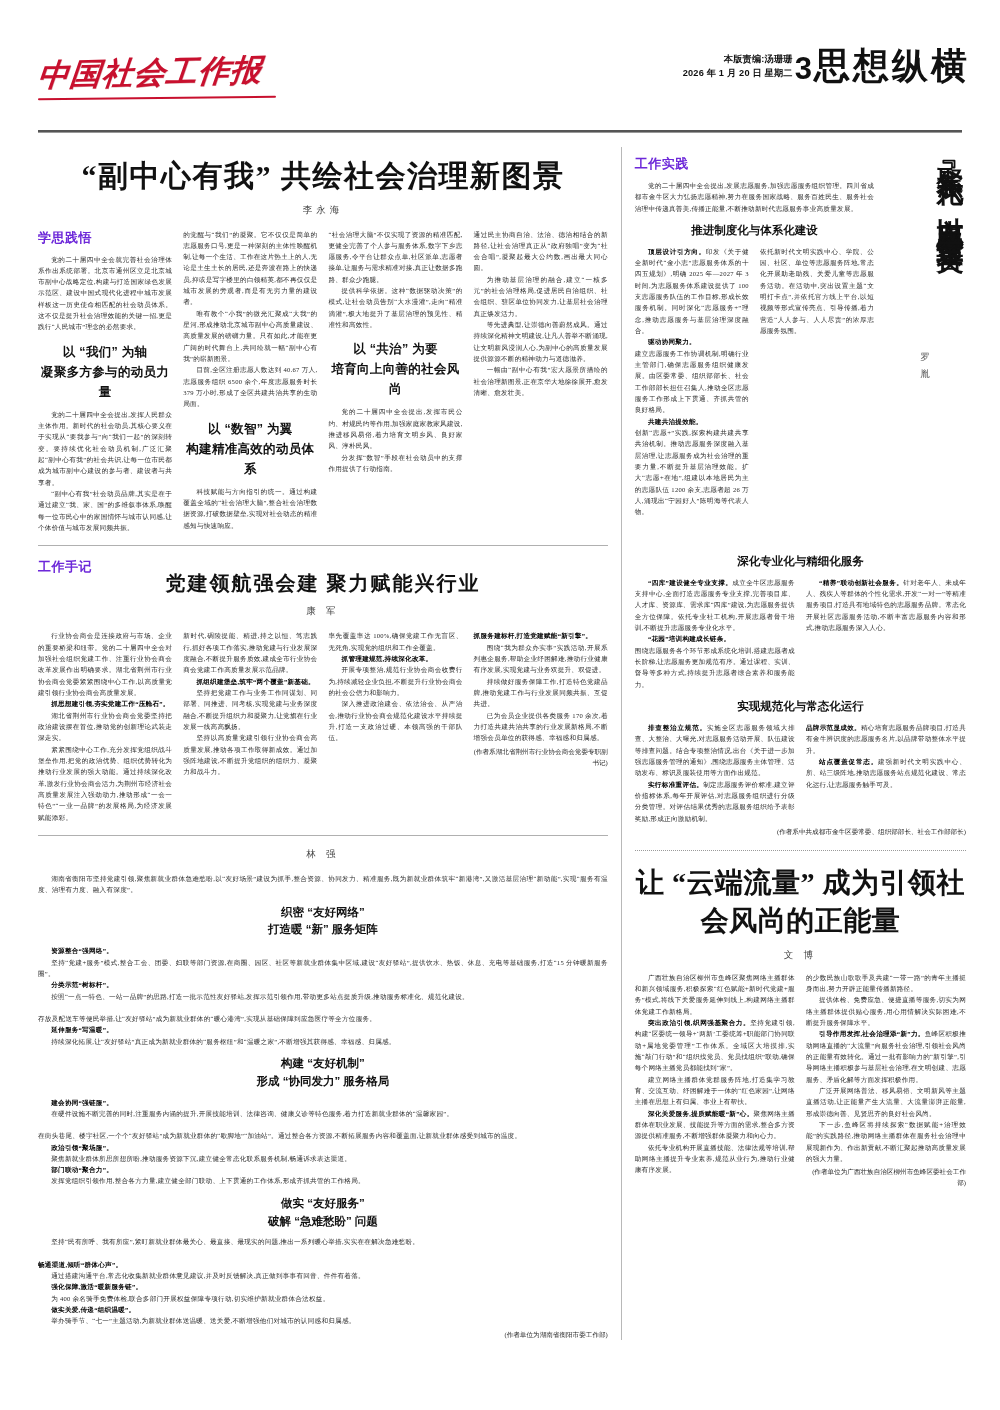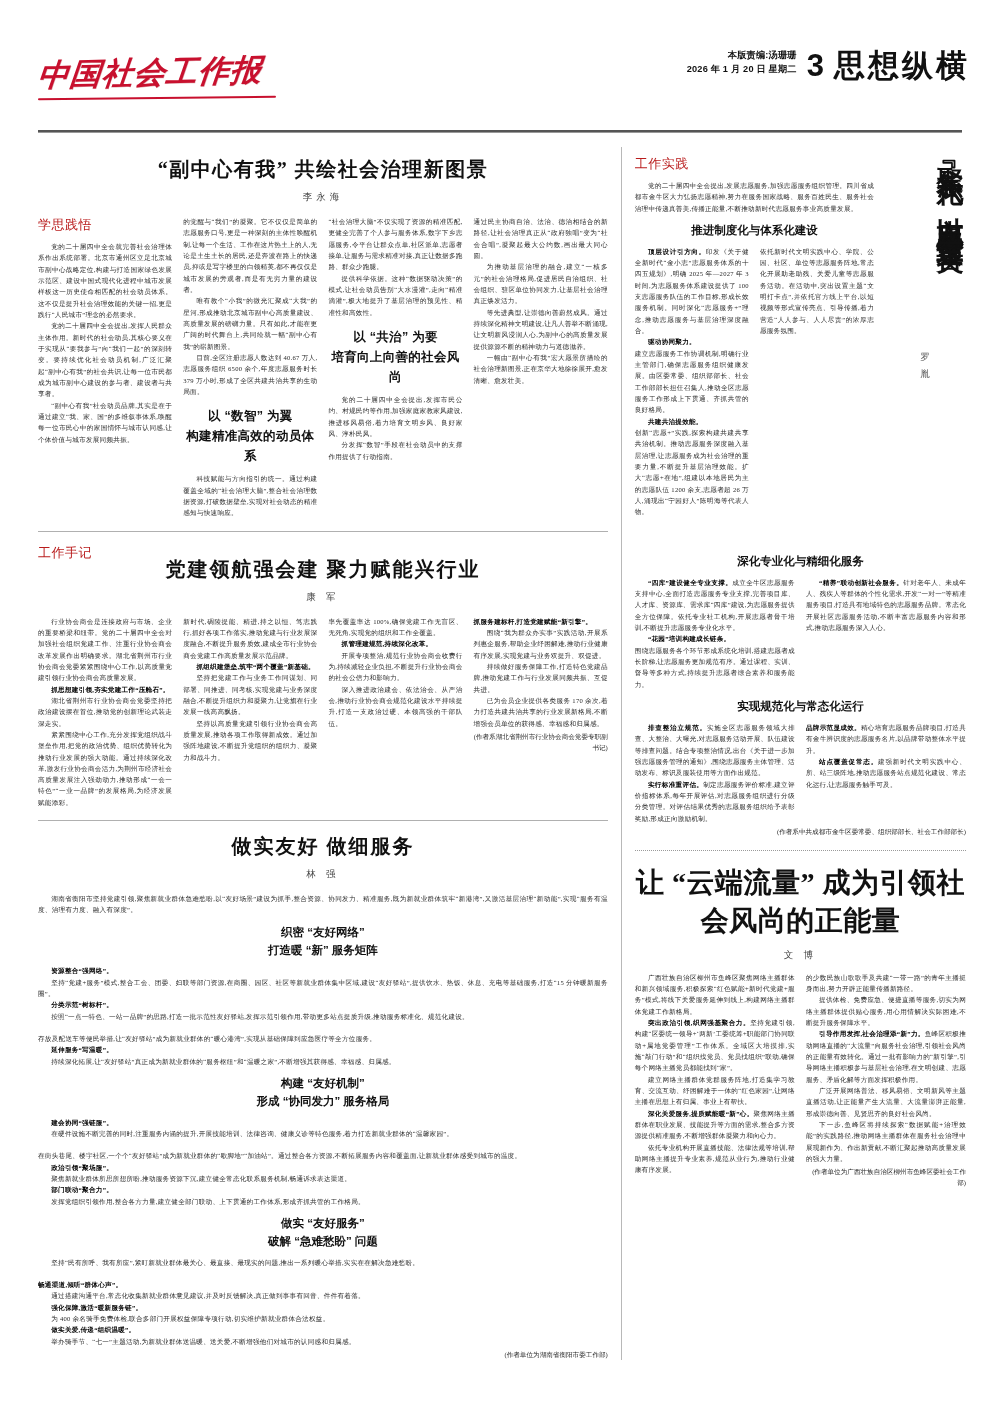--- a/index.html
+++ b/index.html
@@ -19,48 +19,48 @@
     font-family: "Liberation Serif", serif;
     font-size: 31px; color: #c8102e; font-weight: 700;
     letter-spacing: 1px;
     font-style: italic;
     transform: skewX(-7deg) rotate(-1.5deg);
     display: inline-block;
     text-shadow: 0.5px 0.5px 0 rgba(160,0,20,.35);
   }
   .logo-rule { width: 238px; height: 2.2px; background: #c8102e; margin-top: 3px;
                transform: rotate(-0.6deg); border-radius: 2px; }
-  .head-right { position: absolute; right: 0; top: 0; display: flex; align-items: flex-end; gap: 10px; }
+  .head-right { position: absolute; right: 0; top: 0; display: flex; align-items: flex-end; gap: 2px; }
   .head-meta { text-align: right; font-family: "Liberation Sans", sans-serif;
                line-height: 1.55; padding-bottom: 6px; }
   .head-meta .editor { font-size: 9.2px; font-weight: 700; color: #111; letter-spacing: .2px; }
   .head-meta .date  { font-size: 9.2px; font-weight: 700; color: #111; letter-spacing: .2px; }
   .page-no { font-family: "Liberation Sans", sans-serif; font-size: 31px; font-weight: 700;
              color: #111; line-height: 1; padding-bottom: 2px; }
-  .page-sec { font-family: "Liberation Sans", sans-serif; font-size: 31px; font-weight: 700;
+  .page-sec { font-family: "Liberation Sans", sans-serif; font-size: 36px; font-weight: 700;
               color: #111; line-height: 1; letter-spacing: 3px; padding-bottom: 2px; }
   .master-rule { margin: 10px 38px 0 38px; height: 3px;
                  background: linear-gradient(to bottom, #555 0 1.6px, #fff 1.6px 2px, #999 2px 3px); }
 
   
   .body-grid { position: relative; margin: 12px 34px 0 38px; display: flex; gap: 0; }
   .col-left  { width: 578px; }
   .vline { width: 1px; background: #b8b8b8; margin: 2px 13px 0 13px; }
   .col-right { width: 336px; }
 
   
   .kicker {
     font-family: "Liberation Sans", sans-serif;
-    color: #b91c1c; font-weight: 400; font-size: 13px; letter-spacing: .5px;
+    color: #6d28d9; font-weight: 700; font-size: 13px; letter-spacing: .5px;
   }
   .headline {
     text-align: center; font-weight: 700; color: #111;
     font-family: "Liberation Serif", serif;
   }
-  .h-main { font-size: 20px; letter-spacing: 1.5px; line-height: 1.25; }
+  .h-main { font-size: 30px; letter-spacing: 1.5px; line-height: 1.25; }
   .h-mid  { font-size: 20px; letter-spacing: 2px; line-height: 1.3; }
   .byline { text-align: center; font-size: 9.5px; color: #444; letter-spacing: 4px;
             margin-top: 9px; }
 
   .subhead {
     text-align: center; font-family: "Liberation Sans", sans-serif;
     font-weight: 700; font-size: 12.5px; color: #111; line-height: 1.6;
     margin: 9px 0 7px 0; letter-spacing: .3px;
   }
   .subhead-s {
@@ -131,20 +131,24 @@
     <div class="col-left">
 
       <div>
         <div class="headline h-main" style="margin-top:12px;">“副中心有我” 共绘社会治理新图景</div>
         <div class="byline">李永海</div>
 
         <div class="colset" style="margin-top:12px;">
           <div>
             <div class="kicker" style="margin-bottom:7px;">学思践悟</div>
             <div class="txt">党的二十届四中全会就完善社会治理体系作出系统部署。北京市通州区立足北京城市副中心战略定位,构建与打造国家绿色发展示范区、建设中国式现代化进程中城市发展样板这一历史使命相匹配的社会动员体系。这不仅是提升社会治理效能的关键一招,更是践行“人民城市”理念的必然要求。</div>
+            <div class="subhead">
+              <div>以 “我们” 为轴</div>
+                <div>凝聚多方参与的动员力量</div>
+            </div>
             <div class="txt">党的二十届四中全会提出,发挥人民群众主体作用。新时代的社会动员,其核心要义在于实现从“要我参与”向“我们一起”的深刻转变。要持续优化社会动员机制,广泛汇聚起“副中心有我”的社会共识,让每一位市民都成为城市副中心建设的参与者、建设者与共享者。</div>
             <div class="txt">“副中心有我”社会动员品牌,其实是在于通过建立“我、家、国”的多维叙事体系,唤醒每一位市民心中的家国情怀与城市认同感,让个体价值与城市发展同频共振。</div>
           </div>
           <div>
             <div class="txt t0">的觉醒与“我们”的凝聚。它不仅仅是简单的志愿服务口号,更是一种深刻的主体性唤醒机制,让每一个生活、工作在这片热土上的人,无论是土生土长的居民,还是奔波在路上的快递员,抑或是写字楼里的白领精英,都不再仅仅是城市发展的旁观者,而是有无穷力量的建设者。</div>
             <div class="txt">唯有教个“小我”的微光汇聚成“大我”的星河,形成推动北京城市副中心高质量建设、高质量发展的磅礴力量。只有如此,才能在更广阔的时代舞台上,共同绘就一幅“副中心有我”的崭新图景。</div>
             <div class="txt">目前,全区注册志愿人数达到 40.67 万人,志愿服务组织 6500 余个,年度志愿服务时长 379 万小时,形成了全区共建共治共享的生动局面。</div>
             <div class="subhead">
               <div>以 “数智” 为翼</div>
                 <div>构建精准高效的动员体系</div>
@@ -202,21 +206,20 @@
             <div class="txt">持续做好服务保障工作,打造特色党建品牌,推动党建工作与行业发展同频共振、互促共进。</div>
             <div class="txt">已为会员企业提供各类服务 170 余次,着力打造共建共治共享的行业发展新格局,不断增强会员单位的获得感、幸福感和归属感。</div>
             <div class="attrib">(作者系湖北省荆州市行业协会商会党委专职副书记)</div>
           </div>
         </div>
       </div>
 
       <div class="hr-solid"></div>
 
       <div>
-        <div class="headline h-mid" style="margin-top:8px;">做实友好   做细服务</div>
         <div class="byline">林 强</div>
 
         <div class="colset" style="margin-top:12px;flex-direction:column;">
           <div>
             <div class="txt">湖南省衡阳市坚持党建引领,聚焦新就业群体急难愁盼,以“友好场景”建设为抓手,整合资源、协同发力、精准服务,既为新就业群体筑牢“新港湾”,又激活基层治理“新动能”,实现“服务有温度、治理有力度、融入有深度”。</div>
             <div class="subhead-s">
               <div>织密 “友好网络”</div>
                 <div>打造暖 “新” 服务矩阵</div>
             </div>
             <div class="txt"><b>资源整合“强网络”。</b></div>

